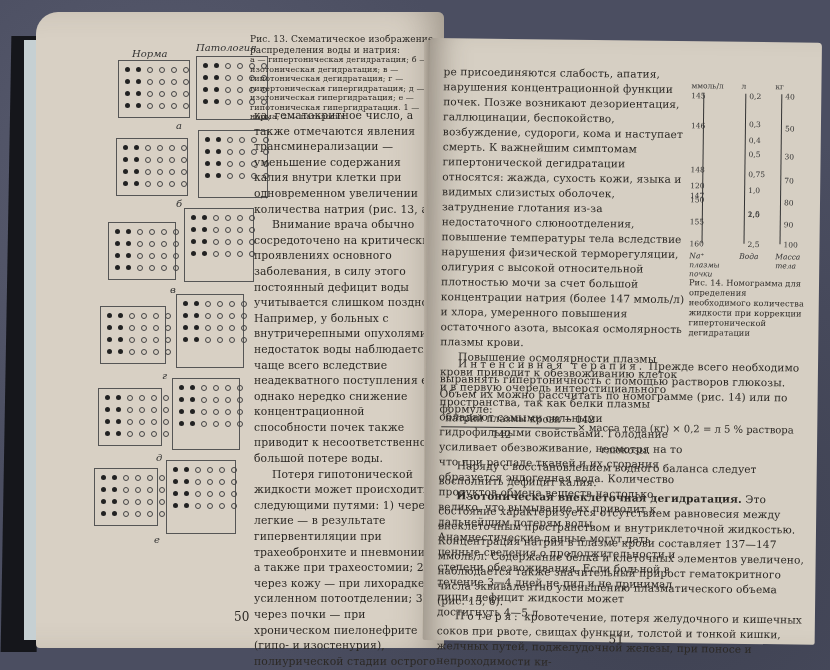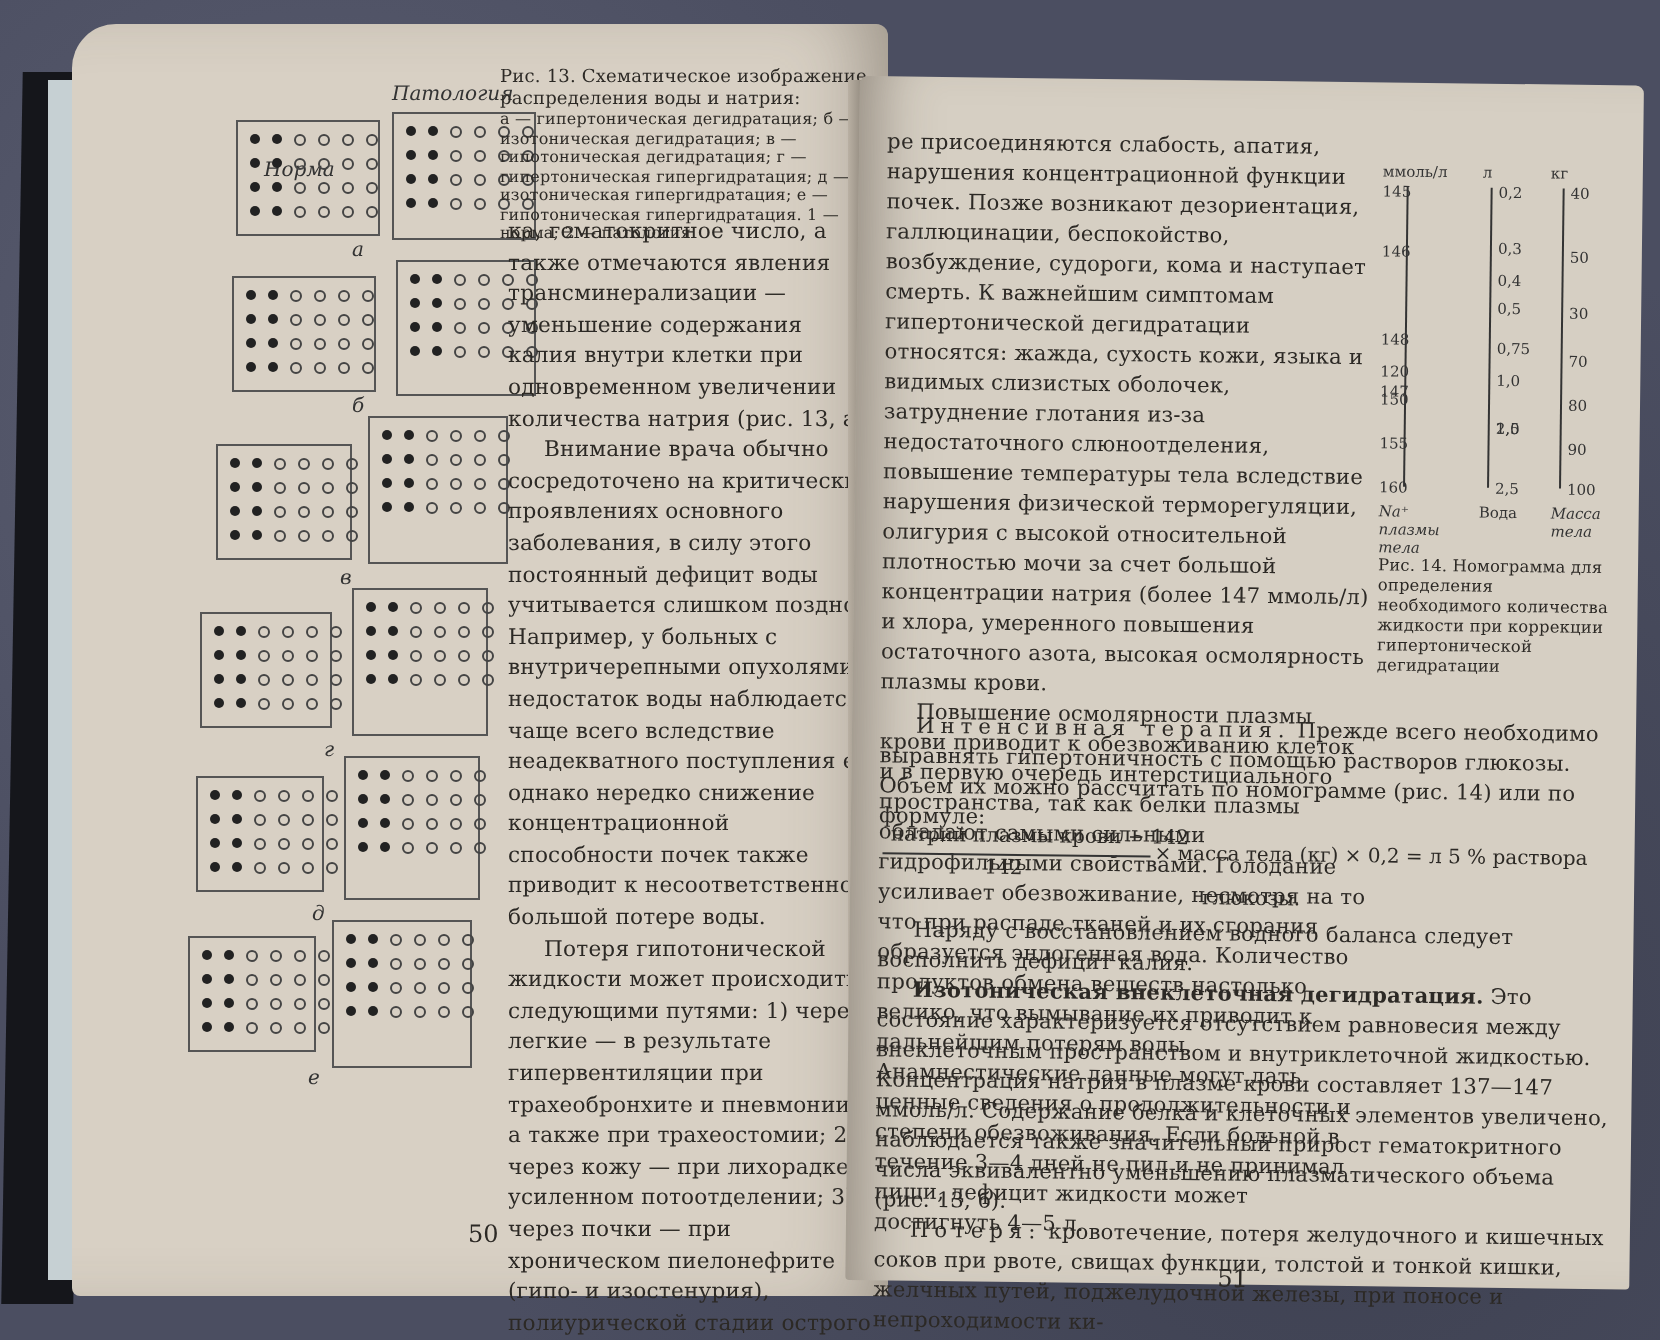--- a/index.html
+++ b/index.html
@@ -38,21 +38,21 @@
 </head>
 <body>
 
 <div class="bg"></div>
 <div class="cover"></div>
 <div class="cover-edge"></div>
 
 <div class="page-left">
 
   <div>
-    <span class="flabel" style="left:96px;top:36px;margin-top:32px;">Норма</span>
+    <span class="flabel" style="left:96px;top:36px;">Норма</span>
     <span class="flabel" style="left:160px;top:30px;">Патология</span>
 
     <div class="fig" style="left:82px;top:48px;width:70px;height:56px;">
         <div class="dots">
           <span class="d f"></span>
           <span class="d f"></span>
           <span class="d o"></span>
           <span class="d o"></span>
           <span class="d o"></span>
           <span class="d o"></span>
@@ -466,21 +466,21 @@
     <div class="tick" style="left:58px;top:158px;">2,5</div>
 
     <div class="tick" style="left:94px;top:10px;">40</div>
     <div class="tick" style="left:94px;top:42px;">50</div>
     <div class="tick" style="left:94px;top:70px;">30</div>
     <div class="tick" style="left:94px;top:94px;">70</div>
     <div class="tick" style="left:94px;top:116px;">80</div>
     <div class="tick" style="left:94px;top:138px;">90</div>
     <div class="tick" style="left:94px;top:158px;">100</div>
 
-    <div class="tick" style="left:0;top:170px;width:40px;white-space:normal;font-style:italic;">Na⁺ плазмы тела</div>
-    <div class="tick" style="left:50px;top:170px;">Вода</div>
+    <div class="tick" style="left:0;top:170px;width:40px;white-space:normal;font-style:italic;">Na⁺ плазмы почки</div>
+    <div class="tick" style="left:50px;top:170px;font-style:italic;">Вода</div>
     <div class="tick" style="left:86px;top:170px;width:32px;white-space:normal;font-style:italic;">Масса тела</div>
 
     <div class="txt small" style="left:0;top:196px;width:118px;font-size:8.2px;line-height:10px;">Рис. 14. Номограмма для определения необходимого количества жидкости при коррекции гипертонической дегидратации</div>
   </div>
 
   <div class="pnum" style="left:186px;top:592px;">51</div>
 </div>
 
 </body></html>

